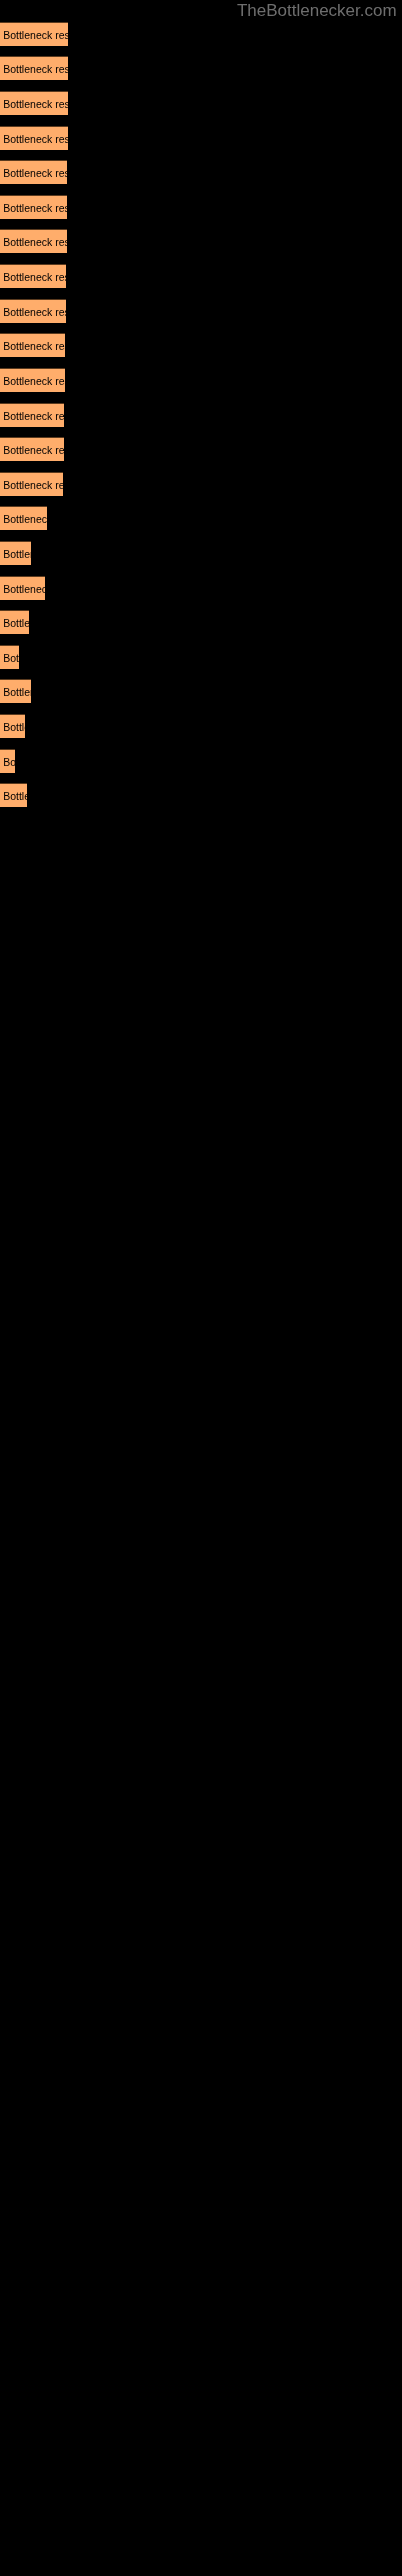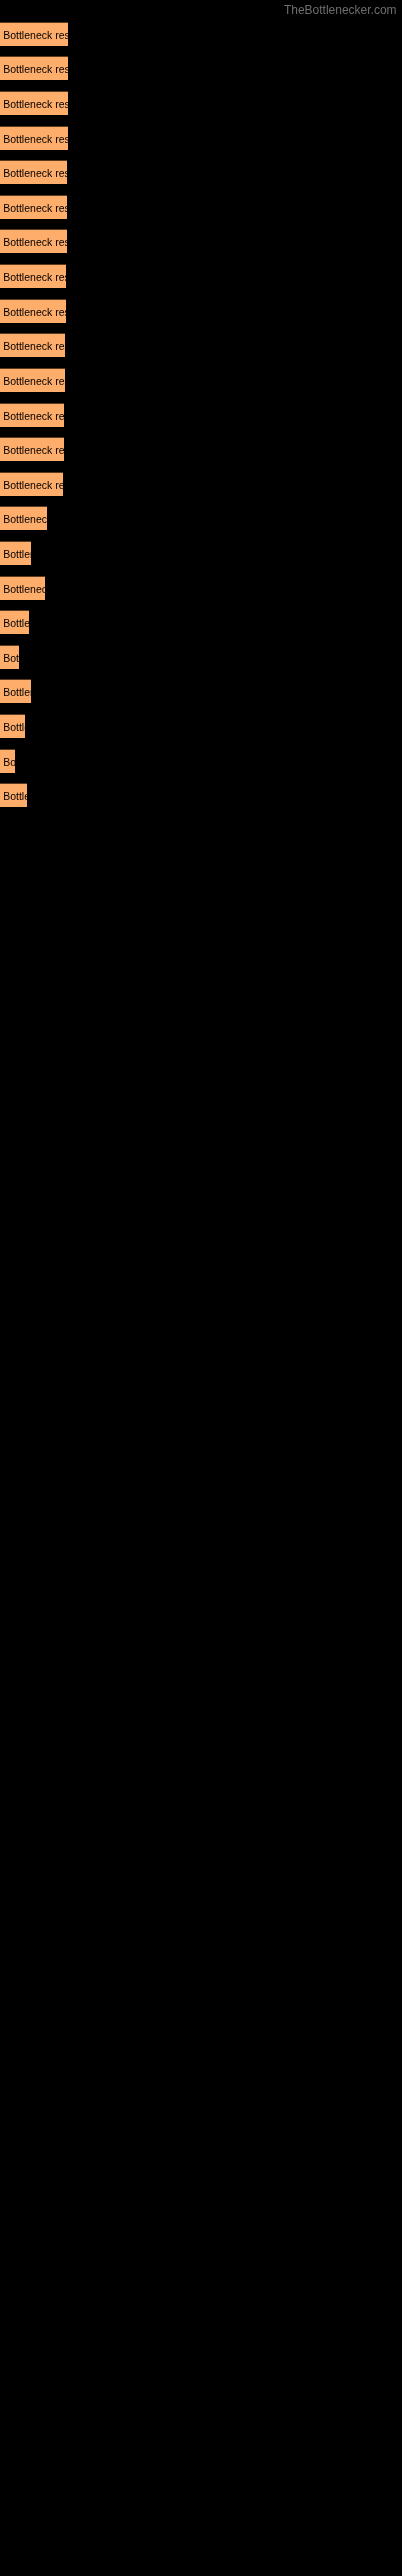--- a/index.html
+++ b/index.html
@@ -20,21 +20,21 @@
     position: absolute;
     top: 0px;
     left: 0px;
     width: 403px;
     height: 21px;
     line-height: 21px;
     text-align: right;
     padding-right: 6.4px;
     box-sizing: border-box;
     color: #6e6e6e;
-    font-size: 12px;
+    font-size: 17px;
     font-family: "Liberation Sans", sans-serif;
     letter-spacing: 0px;
     white-space: nowrap;
   }
 
   #chart {
     position: absolute;
     top: 0;
     left: 0;
     width: 403px;

